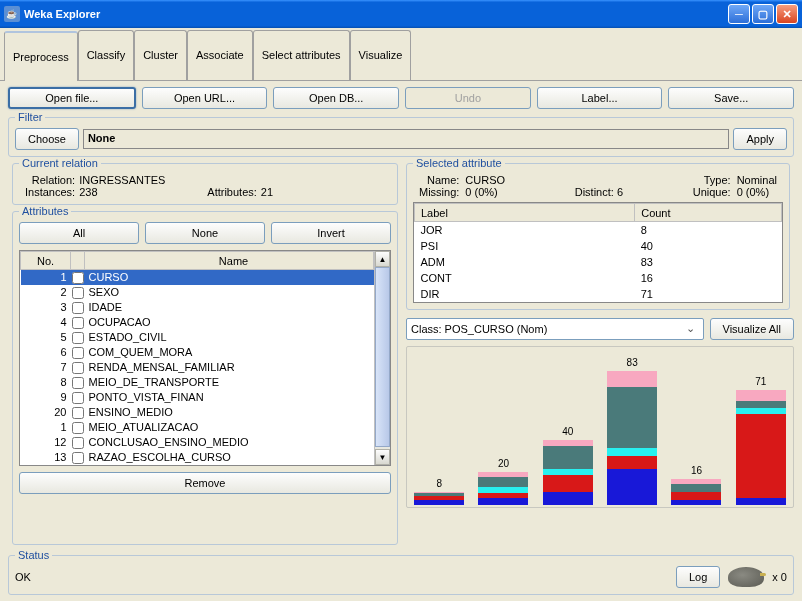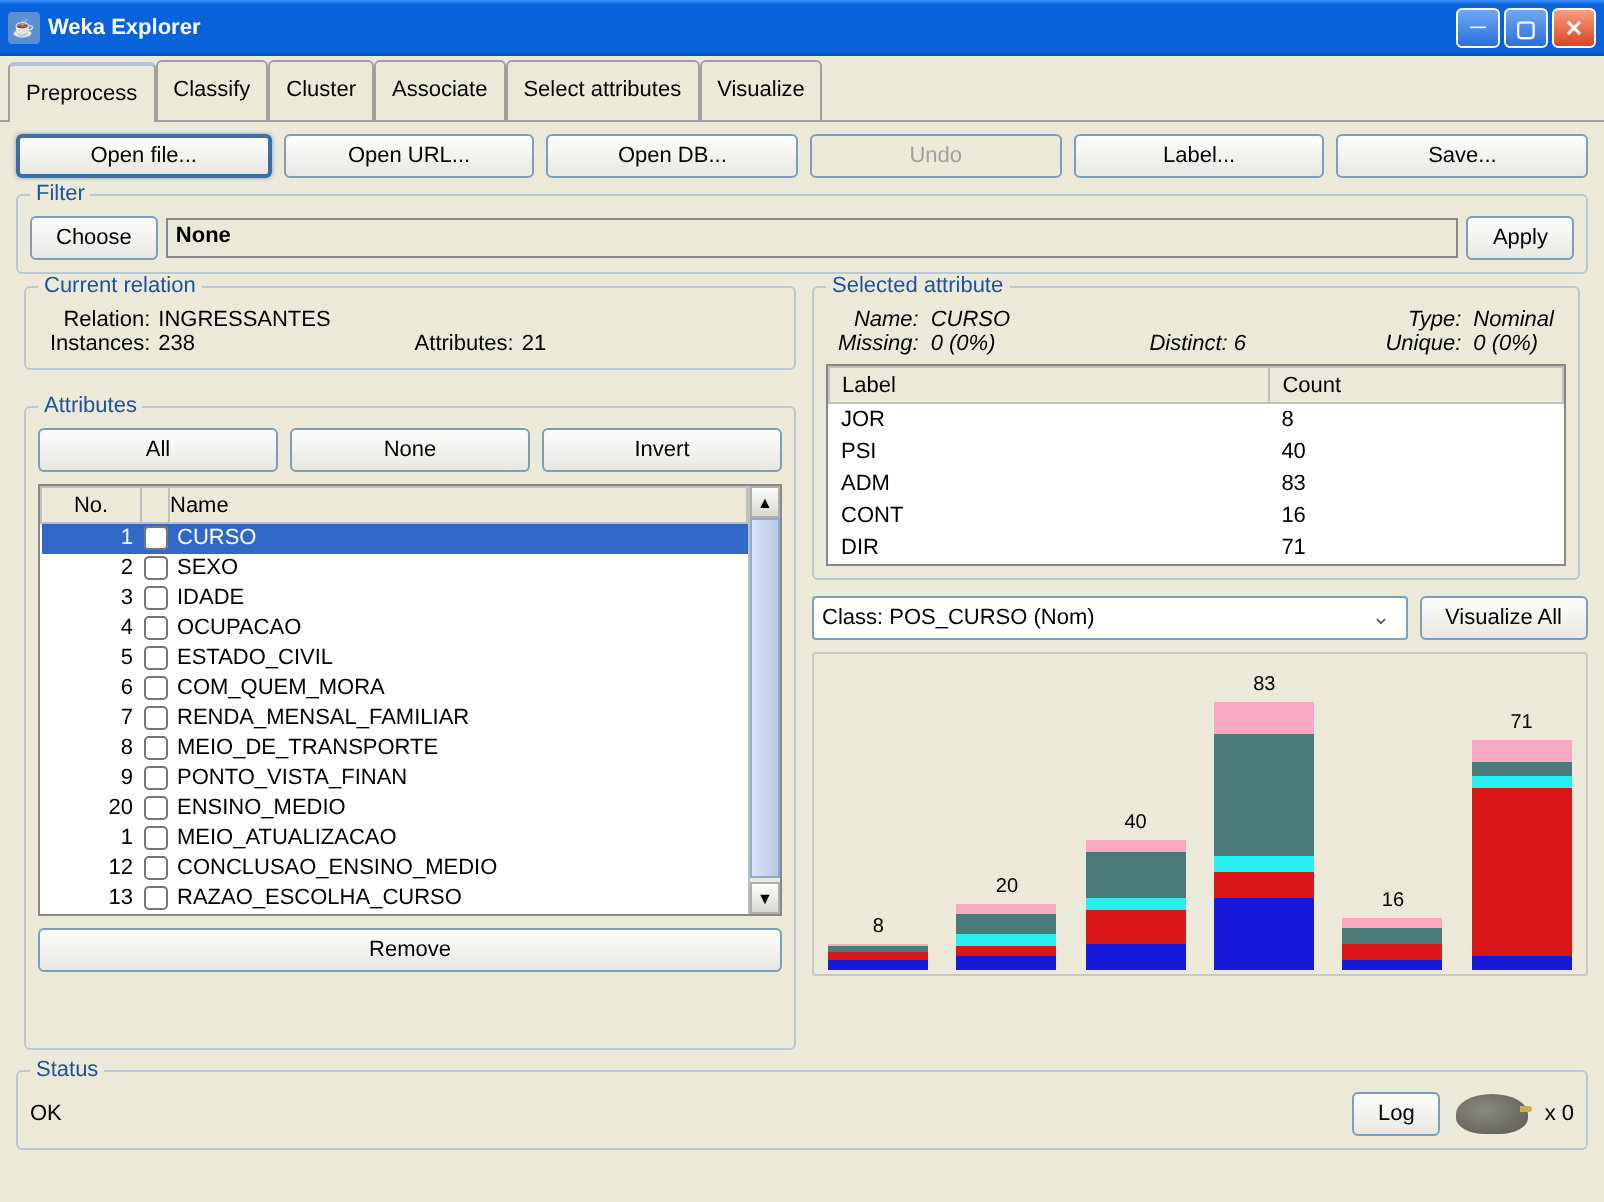--- a/index.html
+++ b/index.html
@@ -7,37 +7,37 @@
 
 .titlebar { height: 28px; background: linear-gradient(to bottom, #3a93ff 0%, #0862d9 8%, #0862d9 92%, #064fb0 100%); display: flex; align-items: center; padding: 0 4px; color: white; font-weight: bold; font-size: 13px; }
 .titlebar .java-icon { width: 16px; height: 16px; margin-right: 4px; background: #5b8fd4; border-radius: 2px; display: flex; align-items: center; justify-content: center; font-size: 9px; }
 .titlebar .title { flex: 1; }
 .titlebar .win-btns { display: flex; gap: 2px; }
 .titlebar .win-btn { width: 22px; height: 20px; border: 1px solid #fff; border-radius: 3px; display: flex; align-items: center; justify-content: center; font-weight: bold; font-size: 11px; color: white; }
 .titlebar .win-btn.min, .titlebar .win-btn.max { background: linear-gradient(#6fa8f7, #2d6fd8); }
 .titlebar .win-btn.close { background: linear-gradient(#f79e7f, #d94521); }
 
 .tabs { display: flex; background: #ece9d8; border-bottom: 1px solid #a0a0a0; padding: 2px 4px 0 4px; }
-.tab { padding: 8px 8px; border: 1px solid #a0a0a0; border-bottom: none; background: #ece9d8; margin-right: 0px; border-radius: 3px 3px 0 0; cursor: pointer; }
+.tab { padding: 18px 8px; border: 1px solid #a0a0a0; border-bottom: none; background: #ece9d8; margin-right: 0px; border-radius: 3px 3px 0 0; cursor: pointer; }
 .tab.active { background: #ece9d8; position: relative; top: 1px; border-top: 2px solid #b0c4de; }
 
 .toolbar { display: flex; gap: 6px; padding: 6px 8px; }
 .btn { flex: 1; height: 22px; border: 1px solid #7b9ebd; border-radius: 3px; background: linear-gradient(#fdfdfd, #e8e8e0); cursor: pointer; display: flex; align-items: center; justify-content: center; }
 .btn.selected { border: 2px solid #3b6ea5; box-shadow: 0 0 2px #7b9ebd; }
 .btn.disabled { color: #a0a0a0; background: #ece9d8; }
 .btn-sm { height: 22px; padding: 0 12px; border: 1px solid #7b9ebd; border-radius: 3px; background: linear-gradient(#fdfdfd, #e8e8e0); cursor: pointer; display: flex; align-items: center; justify-content: center; }
 
 .groupbox { border: 1px solid #b8c8d8; border-radius: 3px; margin: 2px 8px 4px 8px; position: relative; padding: 10px 6px 6px 6px; }
 .groupbox > .gb-title { position: absolute; top: -7px; left: 6px; background: #ece9d8; padding: 0 3px; color: #2050a0; }
 
 .filter-row { display: flex; gap: 4px; align-items: center; }
 .filter-text { flex: 1; border: 1px solid #888; background: #ece9d8; height: 20px; padding: 2px 4px; font-weight: bold; }
 
 .cols { display: flex; gap: 0px; padding: 0 4px; height: 388px; }
-.col-left { width: 398px; display: flex; flex-direction: column; gap: 12px; }
+.col-left { width: 398px; display: flex; flex-direction: column; }
 .col-right { flex: 1; display: flex; flex-direction: column; }
 
 .rel-grid { display: grid; grid-template-columns: auto 1fr auto 1fr; gap: 0 4px; font-size: 11px; padding: 0 6px;}
 .rel-grid .lbl { text-align: right; }
 
 .attr-btns { display: flex; gap: 6px; margin-bottom: 6px; }
 .attr-btns .btn { flex: 1; }
 
 .table-wrap { border: 1px solid #888; background: white; height: 216px; position: relative; display: flex; }
 .table-scroll { flex: 1; overflow: hidden; }
@@ -50,21 +50,21 @@
 table.attr tr.sel td { background: #3169c6; color: white; }
 table.attr tr.sel td.chk input { }
 table.attr td.chk { text-align: center; padding: 0; }
 table.attr td.chk input { margin: 0; vertical-align: middle; width: 12px; height: 12px; }
 .scrollbar { width: 16px; background: #e8e8e0; border-left: 1px solid #c0c0c0; position: relative; }
 .sb-arrow { height: 16px; background: linear-gradient(#fdfdfd,#d8d8d0); border: 1px solid #b0b0a8; display: flex; align-items: center; justify-content: center; font-size: 8px; }
 .sb-thumb { position: absolute; top: 16px; width: 100%; background: linear-gradient(to right,#d8e4f8,#b8c8e8); border: 1px solid #94a8c8; height: 180px; }
 
 .remove-btn { margin-top: 6px; height: 22px; border: 1px solid #7b9ebd; border-radius: 3px; background: linear-gradient(#fdfdfd, #e8e8e0); display: flex; align-items: center; justify-content: center; cursor: pointer; }
 
-.selattr-grid { display: grid; grid-template-columns: auto auto 1fr auto auto; gap: 0 6px; padding: 0 6px; font-style: italic; }
+.selattr-grid { display: grid; grid-template-columns: auto auto 1fr auto auto; gap: 0 6px; padding: 0 6px; }
 .selattr-grid .lbl { text-align: right; white-space: nowrap; }
 
 .label-table { border: 1px solid #888; background: white; margin-top: 4px; }
 .label-table table { width: 100%; border-collapse: collapse; }
 .label-table th { background: #ece9d8; border: 1px solid #c0c0c0; font-weight: normal; text-align: left; padding: 1px 6px; height: 18px; }
 .label-table td { padding: 0 6px; height: 16px; }
 
 .class-row { display: flex; gap: 6px; margin: 4px; align-items: center; }
 .class-select { flex: 1; height: 22px; border: 1px solid #7b9ebd; background: white; padding: 2px 4px; display: flex; align-items: center; justify-content: space-between; border-radius: 2px; }
 .class-select .arrow { width: 16px; text-align: center; color: #555; }
@@ -149,21 +149,21 @@
           <div class="btn">None</div>
           <div class="btn">Invert</div>
         </div>
         <div class="table-wrap">
           <div class="table-scroll">
             <table class="attr">
               <thead>
                   <tr>
                 <th>No.</th>
                 <th></th>
-                <th style="text-align:left;padding-left:0">Name</th>
+                <th style="text-align:center;padding-left:13px">Name</th>
               </tr>
                 </thead>
               <tbody id="attr-body">
                   <tr class="sel">
                     <td class="num">1</td>
                     <td class="chk"><input type="checkbox" style=""></td>
                     <td>CURSO</td>
                   </tr>
                   <tr>
                     <td class="num">2</td>

